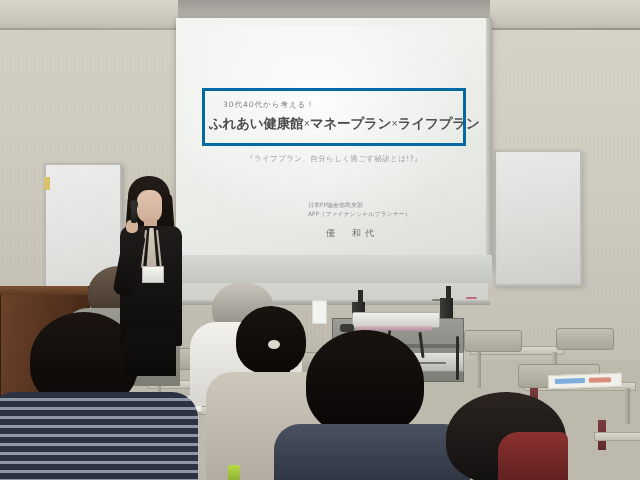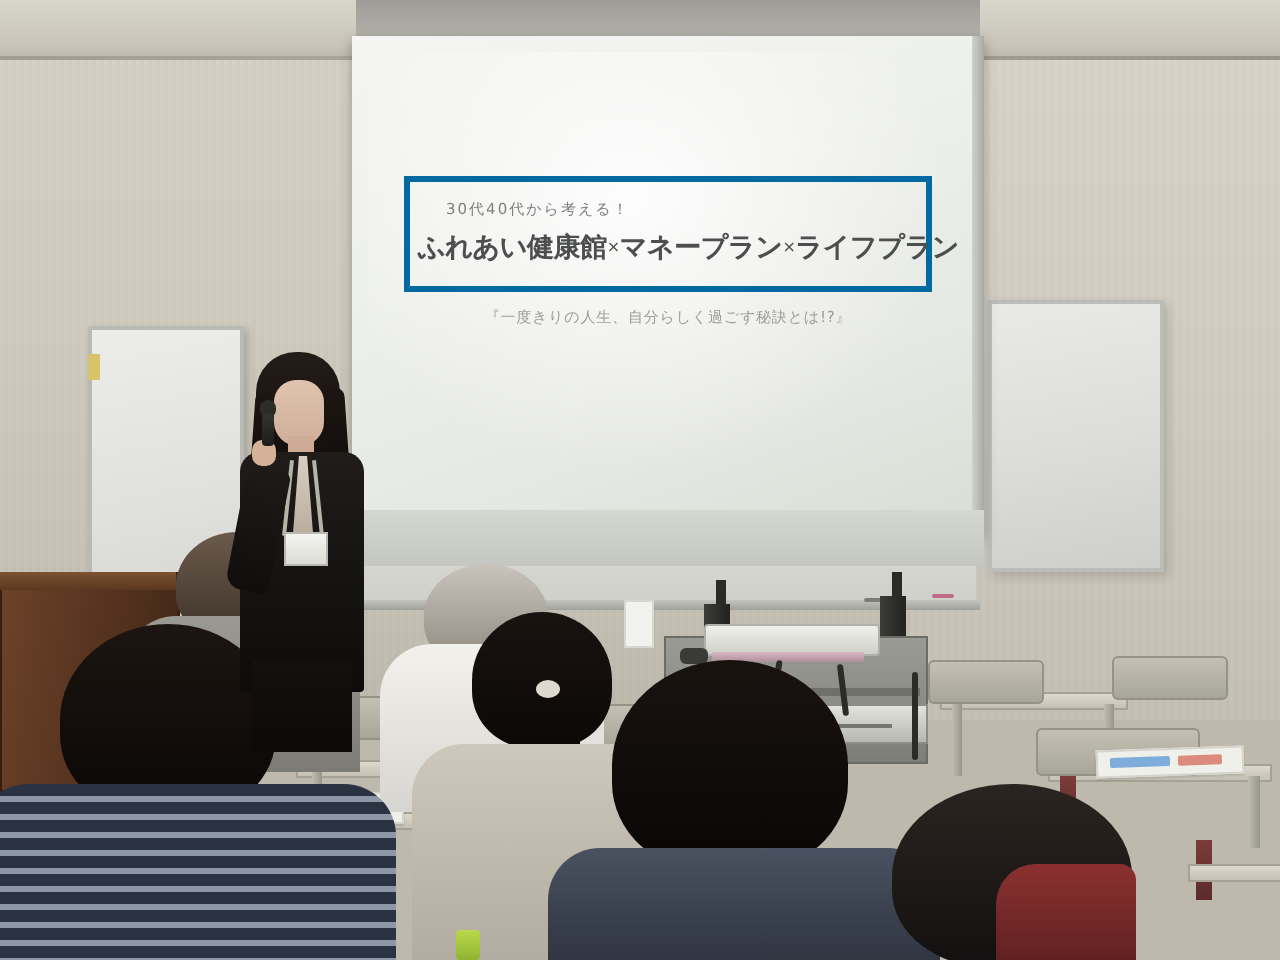--- a/index.html
+++ b/index.html
@@ -181,22 +181,27 @@
     <div class="screen-bottom"></div>
   </div>
 
   <div class="slide">
 
     <div class="title-box">
       <div class="t-small">30代40代から考える！</div>
       <div class="t-main"><span>ふれあい健康館</span><span class="x">×</span><span>マネープラン</span><span class="x">×</span><span>ライフプラン</span></div>
     </div>
 
-    <div class="subtitle">『一度きりの人生、自分らしく過ごす秘訣とは!?』</div>
-
+    <div class="subtitle">『ライフプラン、自分らしく過ごす秘訣とは!?』</div>
+
+    <div class="credit">
+      <div>日本FP協会徳島支部</div>
+      <div>AFP（ファイナンシャルプランナー）</div>
+      <div class="credit-name">優　和代</div>
+    </div>
   </div>
 
   <div class="wb-left">
     <div class="wb-left-tape"></div>
     <div class="wb-left-tray"></div>
   </div>
   <div class="wb-left-leg"></div>
 
   <div style="position:absolute;left:0px;top:286px;width:88px;height:108px;
        background:linear-gradient(100deg,#6d4229,#4e2e1c 70%,#3d2415);

